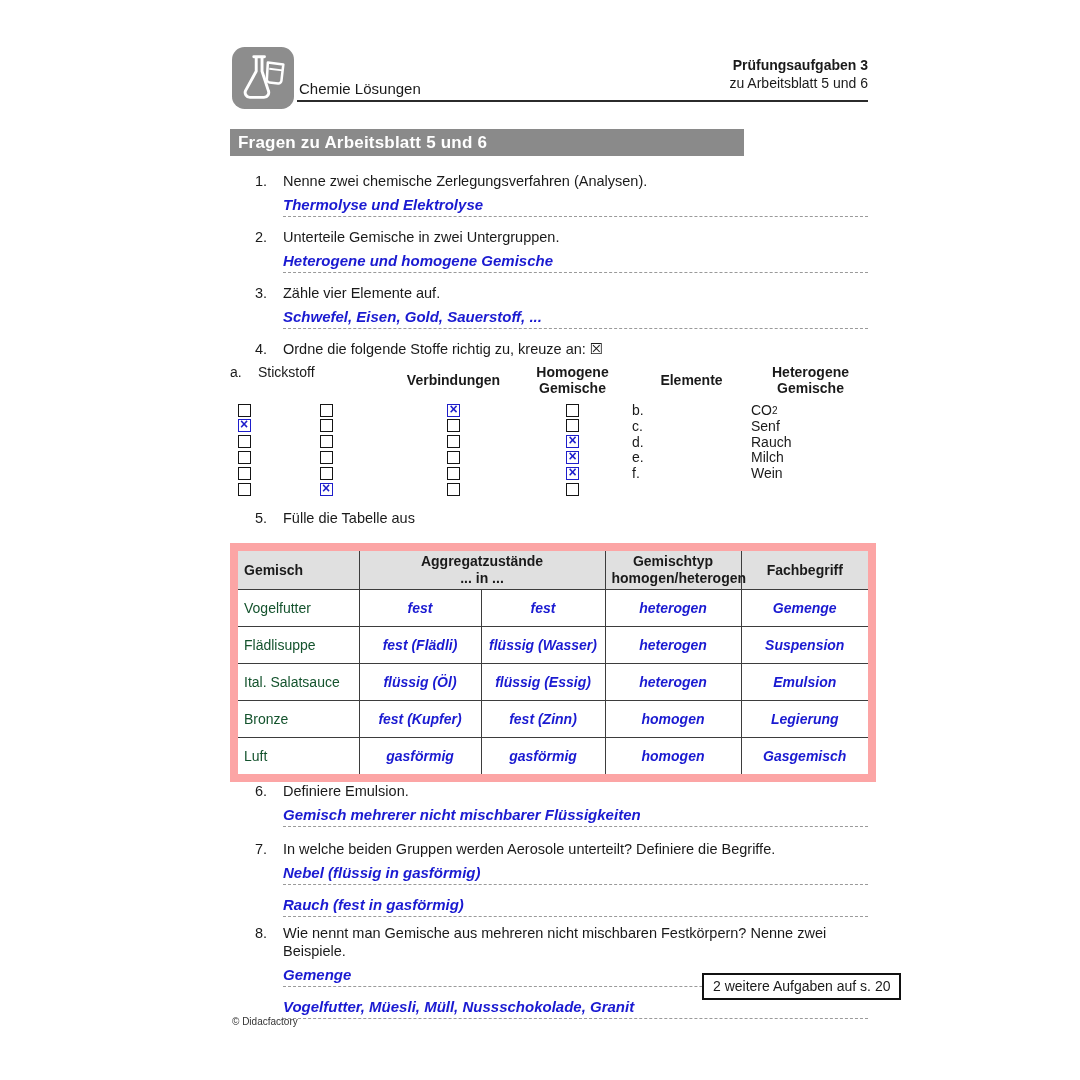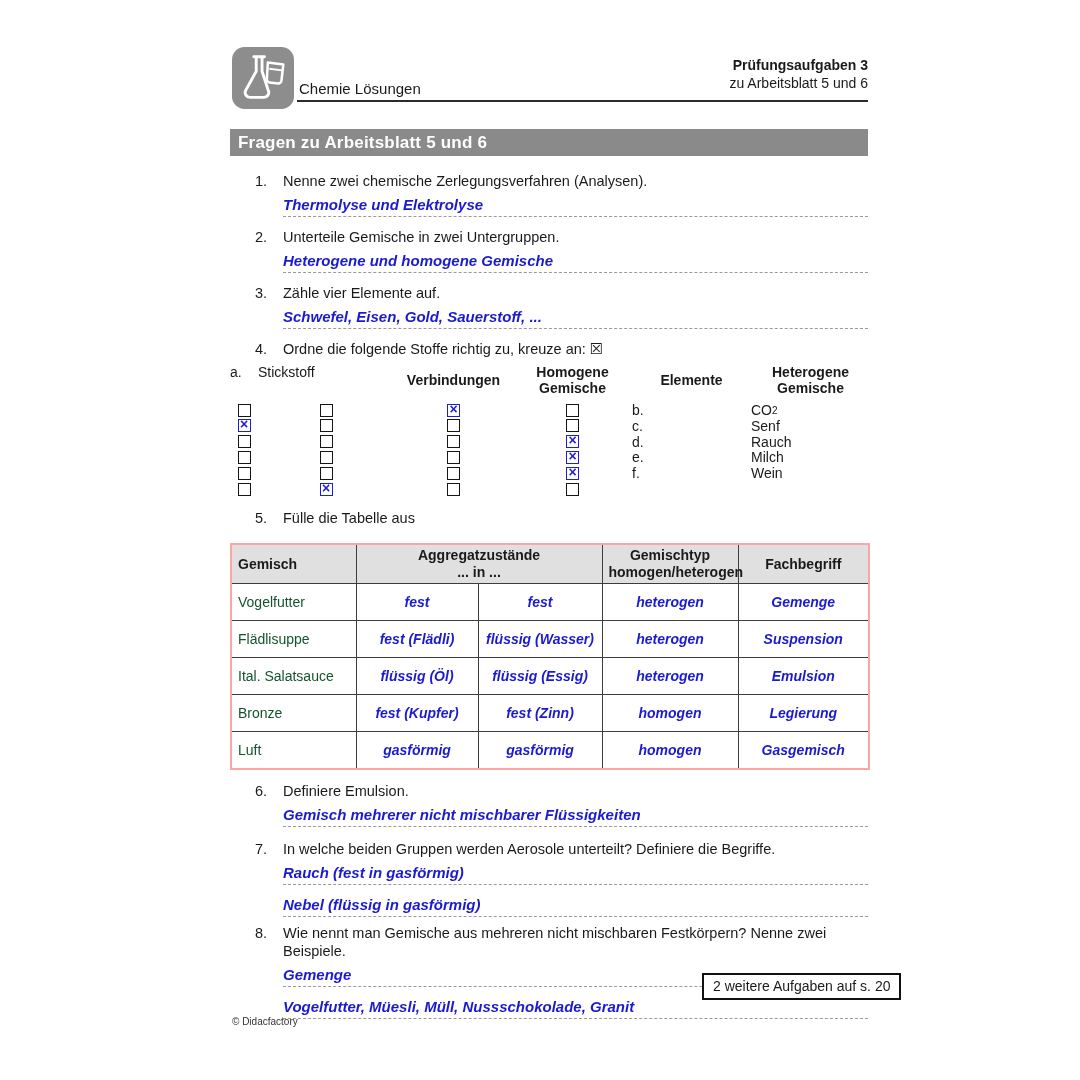--- a/index.html
+++ b/index.html
@@ -9,21 +9,21 @@
     overflow:hidden;
   }
   
   .logo { position:absolute; left:232px; top:47px; width:62px; height:62px; }
   .brand { position:absolute; left:299px; top:80px; font-size:15px; }
   .head-right { position:absolute; right:212px; top:57px; text-align:right; font-size:14px; line-height:1.25; }
   .head-right .l1 { font-weight:bold; }
   .head-rule { position:absolute; left:297px; top:100px; width:571px; border-top:2px solid #2b2b2b; }
   
   .title-bar {
-    position:absolute; left:230px; top:129px; width:638px; height:27px;
+    position:absolute; left:230px; top:129px; width:514px; height:27px;
     background:#8a8a8a; color:#ffffff; font-weight:bold; font-size:17px;
     line-height:27px; padding-left:8px; box-sizing:border-box; letter-spacing:.2px;
   }
   
   .q { position:absolute; left:230px; width:638px; }
   .q-line { display:flex; font-size:14.5px; line-height:1.25; }
   .q-num { margin-left:25px; width:28px; flex:none; }
   .q-text { flex:1; }
   .answer {
     margin-left:53px; margin-top:6px; width:585px; box-sizing:border-box;
@@ -52,21 +52,21 @@
     color:#1e1ecb; font-weight:bold; font-size:14px; line-height:14px; text-align:center;
   }
   sub { font-size:10px; }
   .chk-symbol { font-size:15px; margin-left:4px; }
   
   .q5-table {
     position:absolute; left:230px; top:543px; width:638px;
     border-collapse:collapse; table-layout:fixed; font-size:14px;
   }
   .q5-table th, .q5-table td { border:1.5px solid #3d3d3d; padding:0 6px; }
-  .q5-table { border:2px solid #fca5a5; }
+  .q5-table { border:8px solid #fca5a5; }
   .q5-table th { background:#e0e0e0; font-weight:bold; height:38px;
     white-space:pre-line; line-height:1.2; text-align:center; }
   .q5-table th.first { text-align:left; }
   .q5-table td { height:36px; }
   .q5-table td.name { text-align:left; color:#14532d; }
   .q5-table td.val { text-align:center; color:#1a1ad1; font-weight:bold; font-style:italic;margin-top:10px; }
   
   .note-box {
     position:absolute; left:702px; top:973px; background:#fff;
     border:2px solid #111; padding:3px 9px 4px 9px; font-size:14px;text-align:center;
@@ -305,22 +305,22 @@
     <span class="q-text">Definiere Emulsion.</span>
   </div>
   <div class="answer">Gemisch mehrerer nicht mischbarer Flüssigkeiten</div>
 </div>
 
 <div class="q" style="top:840px">
   <div class="q-line">
     <span class="q-num">7.</span>
     <span class="q-text">In welche beiden Gruppen werden Aerosole unterteilt? Definiere die Begriffe.</span>
   </div>
+  <div class="answer">Nebel (flüssig in gasförmig)</div>
   <div class="answer">Rauch (fest in gasförmig)</div>
-  <div class="answer">Nebel (flüssig in gasförmig)</div>
 </div>
 
 <div class="q" style="top:924px">
   <div class="q-line">
     <span class="q-num">8.</span>
     <span class="q-text">Wie nennt man Gemische aus mehreren nicht mischbaren Festkörpern? Nenne zwei Beispiele.</span>
   </div>
   <div class="answer">Gemenge</div>
   <div class="answer">Vogelfutter, Müesli, Müll, Nussschokolade, Granit</div>
 </div>

